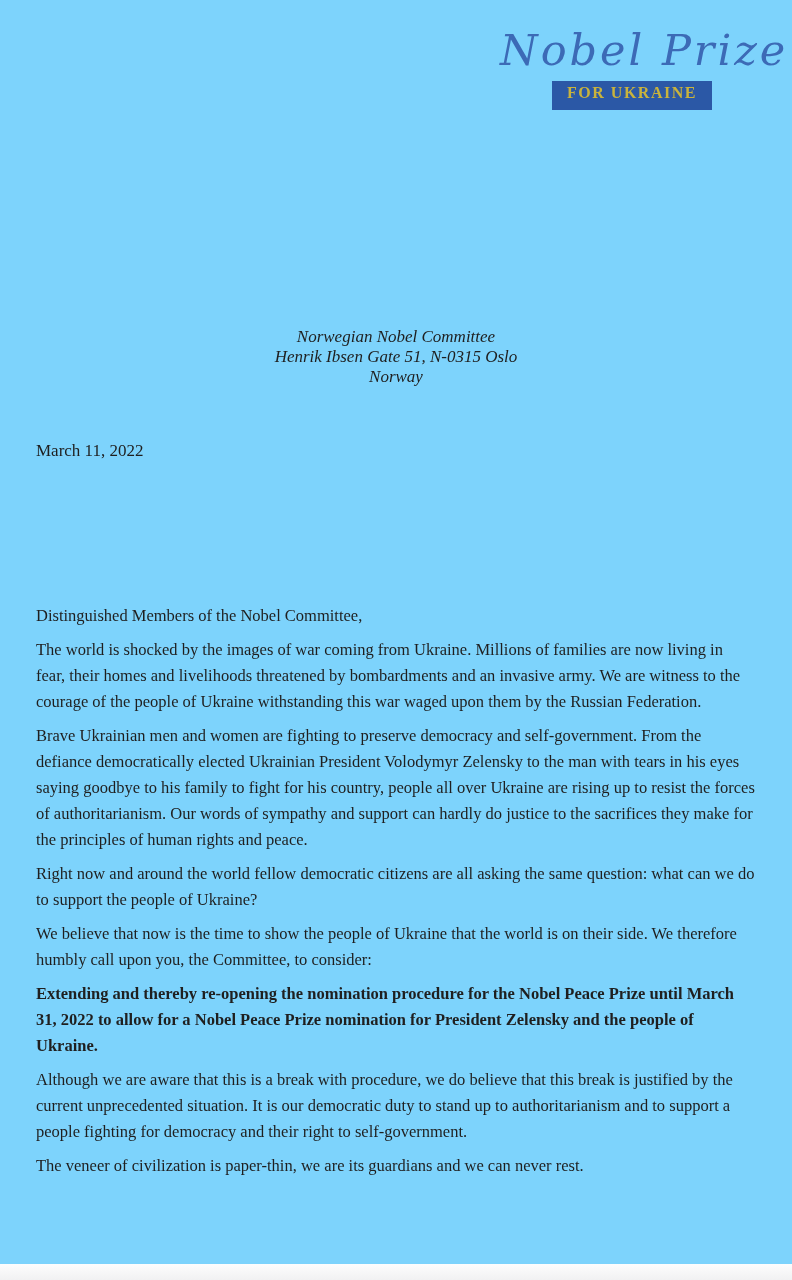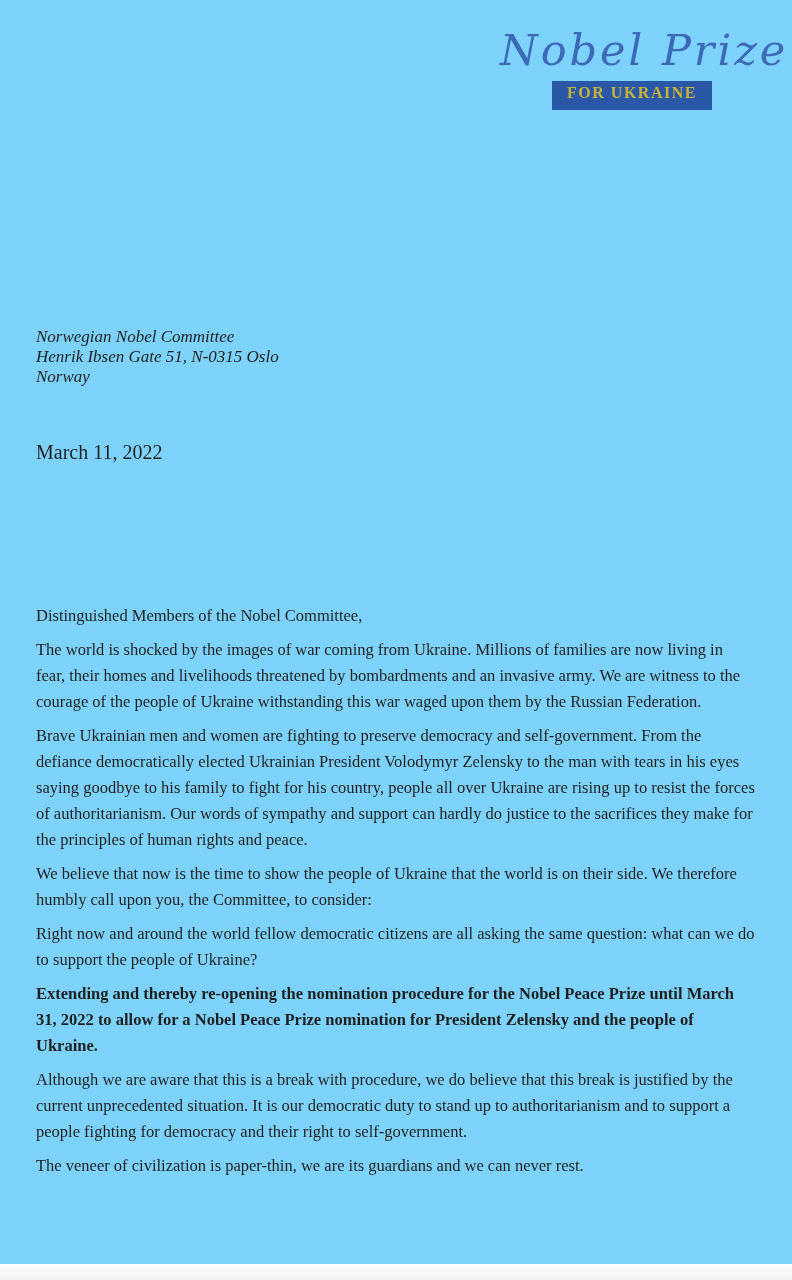--- a/index.html
+++ b/index.html
@@ -42,27 +42,28 @@
 
   
   .recipient {
     position: absolute;
     left: 36px;
     top: 327px;
     width: 720px;
     font-style: italic;
     font-size: 17px;
     line-height: 20px;
+    text-align: center;
   }
   .date {
     position: absolute;
     left: 36px;
     top: 441px;
     width: 720px;
-    font-size: 20px;
+    font-size: 17px;
   }
   .body-text {
     position: absolute;
     left: 36px;
     top: 595px;
     width: 720px;
     font-size: 16.5px;
     line-height: 26px;
   }
   .salutation { margin: 0 0 36px 0; }
@@ -94,22 +95,22 @@
     <div>Henrik Ibsen Gate 51, N-0315 Oslo</div>
     <div>Norway</div>
   </div>
 
   <div class="date">March 11, 2022</div>
 
   <div class="body-text">
     <p class="salutation">Distinguished Members of the Nobel Committee,</p>
     <p>The world is shocked by the images of war coming from Ukraine. Millions of families are now living in fear, their homes and livelihoods threatened by bombardments and an invasive army. We are witness to the courage of the people of Ukraine withstanding this war waged upon them by the Russian Federation.</p>
     <p>Brave Ukrainian men and women are fighting to preserve democracy and self-government. From the defiance democratically elected Ukrainian President Volodymyr Zelensky to the man with tears in his eyes saying goodbye to his family to fight for his country, people all over Ukraine are rising up to resist the forces of authoritarianism. Our words of sympathy and support can hardly do justice to the sacrifices they make for the principles of human rights and peace.</p>
+    <p>Right now and around the world fellow democratic citizens are all asking the same question: what can we do to support the people of Ukraine?</p>
     <p>We believe that now is the time to show the people of Ukraine that the world is on their side. We therefore humbly call upon you, the Committee, to consider:</p>
-    <p>Right now and around the world fellow democratic citizens are all asking the same question: what can we do to support the people of Ukraine?</p>
     <p class="bold">Extending and thereby re-opening the nomination procedure for the Nobel Peace Prize until March 31, 2022 to allow for a Nobel Peace Prize nomination for President Zelensky and the people of Ukraine.</p>
     <p>Although we are aware that this is a break with procedure, we do believe that this break is justified by the current unprecedented situation. It is our democratic duty to stand up to authoritarianism and to support a people fighting for democracy and their right to self-government.</p>
     <p>The veneer of civilization is paper-thin, we are its guardians and we can never rest.</p>
   </div>
 
   <div class="bottom-edge"></div>
 
 </div>
 
 </body></html>

